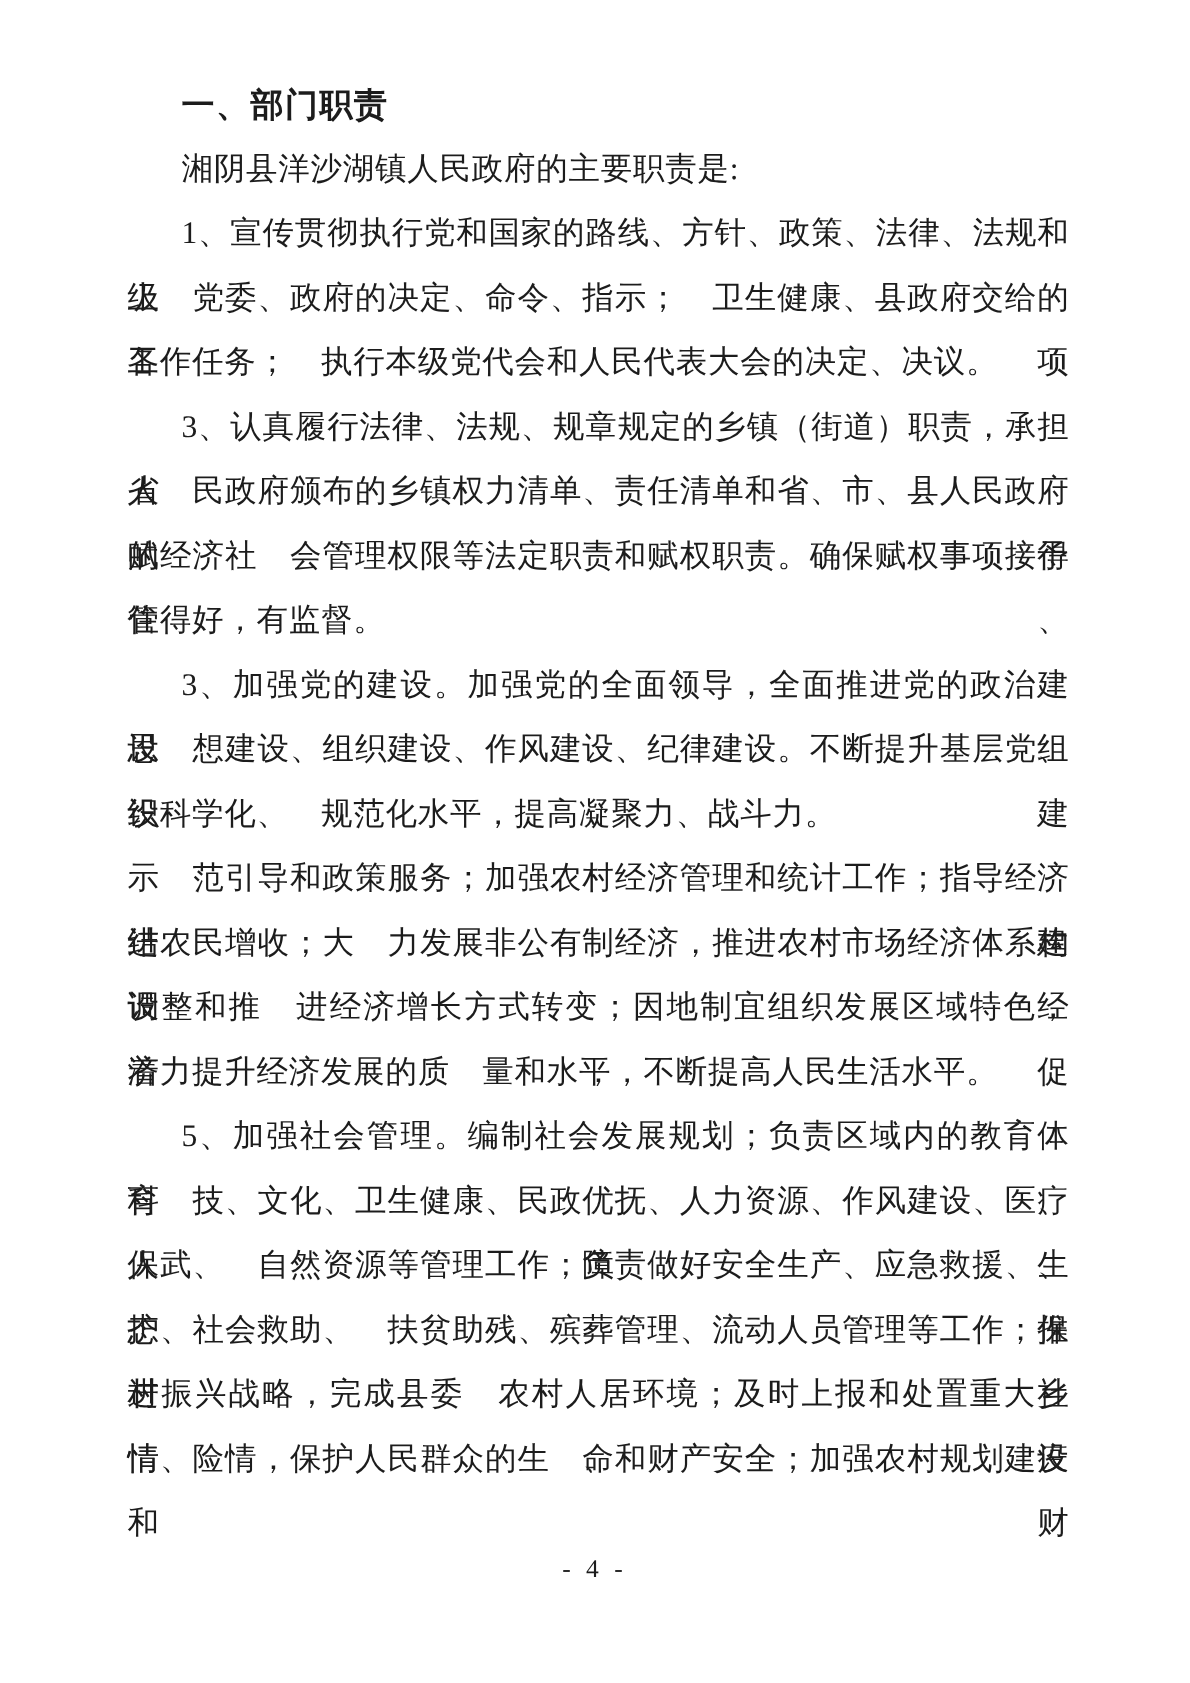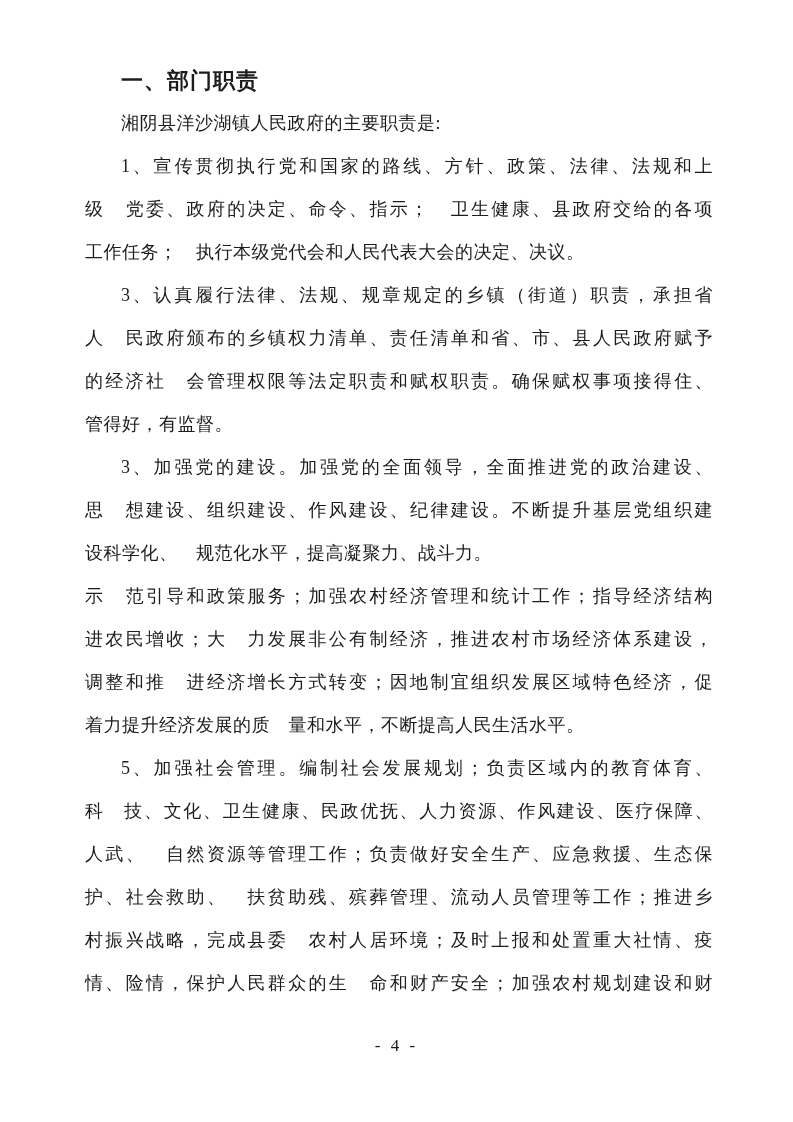--- a/index.html
+++ b/index.html
@@ -9,27 +9,27 @@
     width: 793px;
     height: 1122px;
     background: #ffffff;
     overflow: hidden;
     font-family: "Liberation Serif", "DejaVu Serif", serif;
     color: #1c1c1c;
   }
   .doc-body {
     position: absolute;
     left: 85px;
-    top: 59px;
+    top: 48px;
     width: 628px;
   }
   .line {
     height: 43px;
     line-height: 43px;
-    font-size: 18px;
+    font-size: 21px;
     letter-spacing: 0.5px;
     white-space: nowrap;
     overflow: visible;
     font-family: Liberation Serif, serif;
   }
   .line.justify {
     white-space: normal;
     text-align: justify;
     text-align-last: justify;
   }

